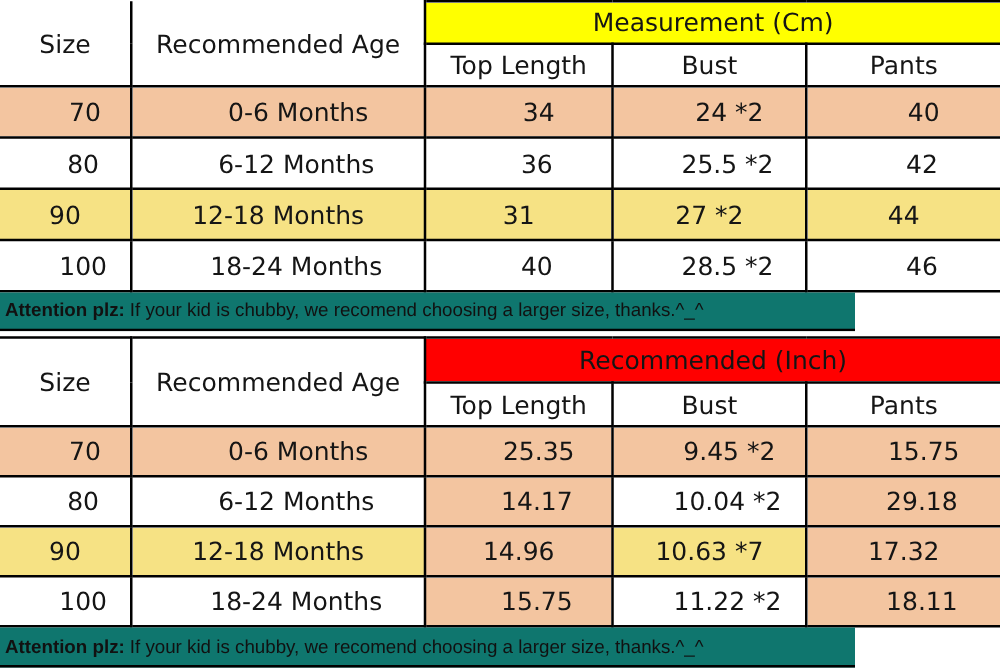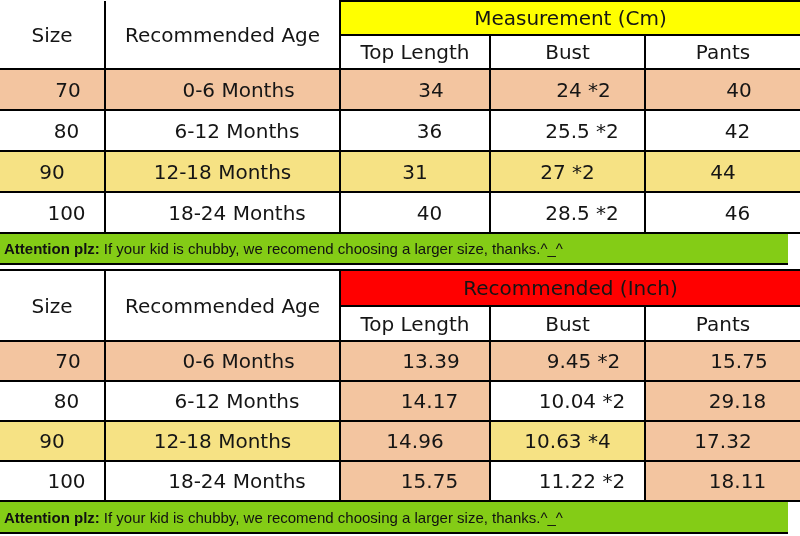--- a/index.html
+++ b/index.html
@@ -60,30 +60,30 @@
   td.force-peach{background:var(--peach) !important;}
 
   #cm-table tr.hd1{height:34px;}
   #cm-table tr.hd2{height:34px;}
   #cm-table tbody tr{height:41px;}
   #inch-table tr.hd1{height:36px;}
   #inch-table tr.hd2{height:35px;}
   #inch-table tbody tr{height:40px;}
 
   .attention{
-    width:788px;
+    width:684px;
     box-sizing:border-box;
     border-bottom:2px solid var(--border);
     height:31px;
     display:flex;align-items:center;
     padding-left:4px;
     font-family:"Liberation Sans",sans-serif;
     font-size:15px;
     color:#111;
-    background:#84cc16;
+    background:#0f766e;
   }
   .attention .att-bold{font-weight:bold;margin-right:4px;white-space:pre;}
   .attention .att-rest{white-space:pre;text-align:center;}
   #attention-inch{height:32px;}
   .gap{height:4px;background:#ffffff;}
 </style>
 </head>
 <body>
 
 <table class="size-chart" id="cm-table">
@@ -162,36 +162,36 @@
     <tr class="hd2">
       <th class="sub-hd">Top Length</th>
       <th class="sub-hd">Bust</th>
       <th class="sub-hd">Pants</th>
     </tr>
   </thead>
   <tbody>
     <tr class="r-peach">
       <td>70</td>
       <td>0-6 Months</td>
-      <td class="force-peach">13.39</td>
+      <td class="force-peach">25.35</td>
       <td>9.45 *2</td>
       <td class="force-peach">15.75</td>
     </tr>
     <tr class="r-white">
       <td>80</td>
       <td>6-12 Months</td>
       <td class="force-peach">14.17</td>
       <td>10.04 *2</td>
       <td class="force-peach">29.18</td>
     </tr>
     <tr class="r-yellow">
       <td>90</td>
       <td>12-18 Months</td>
       <td class="force-peach">14.96</td>
-      <td>10.63 *4</td>
+      <td>10.63 *7</td>
       <td class="force-peach">17.32</td>
     </tr>
     <tr class="r-white">
       <td>100</td>
       <td>18-24 Months</td>
       <td class="force-peach">15.75</td>
       <td>11.22 *2</td>
       <td class="force-peach">18.11</td>
     </tr>
   </tbody>

